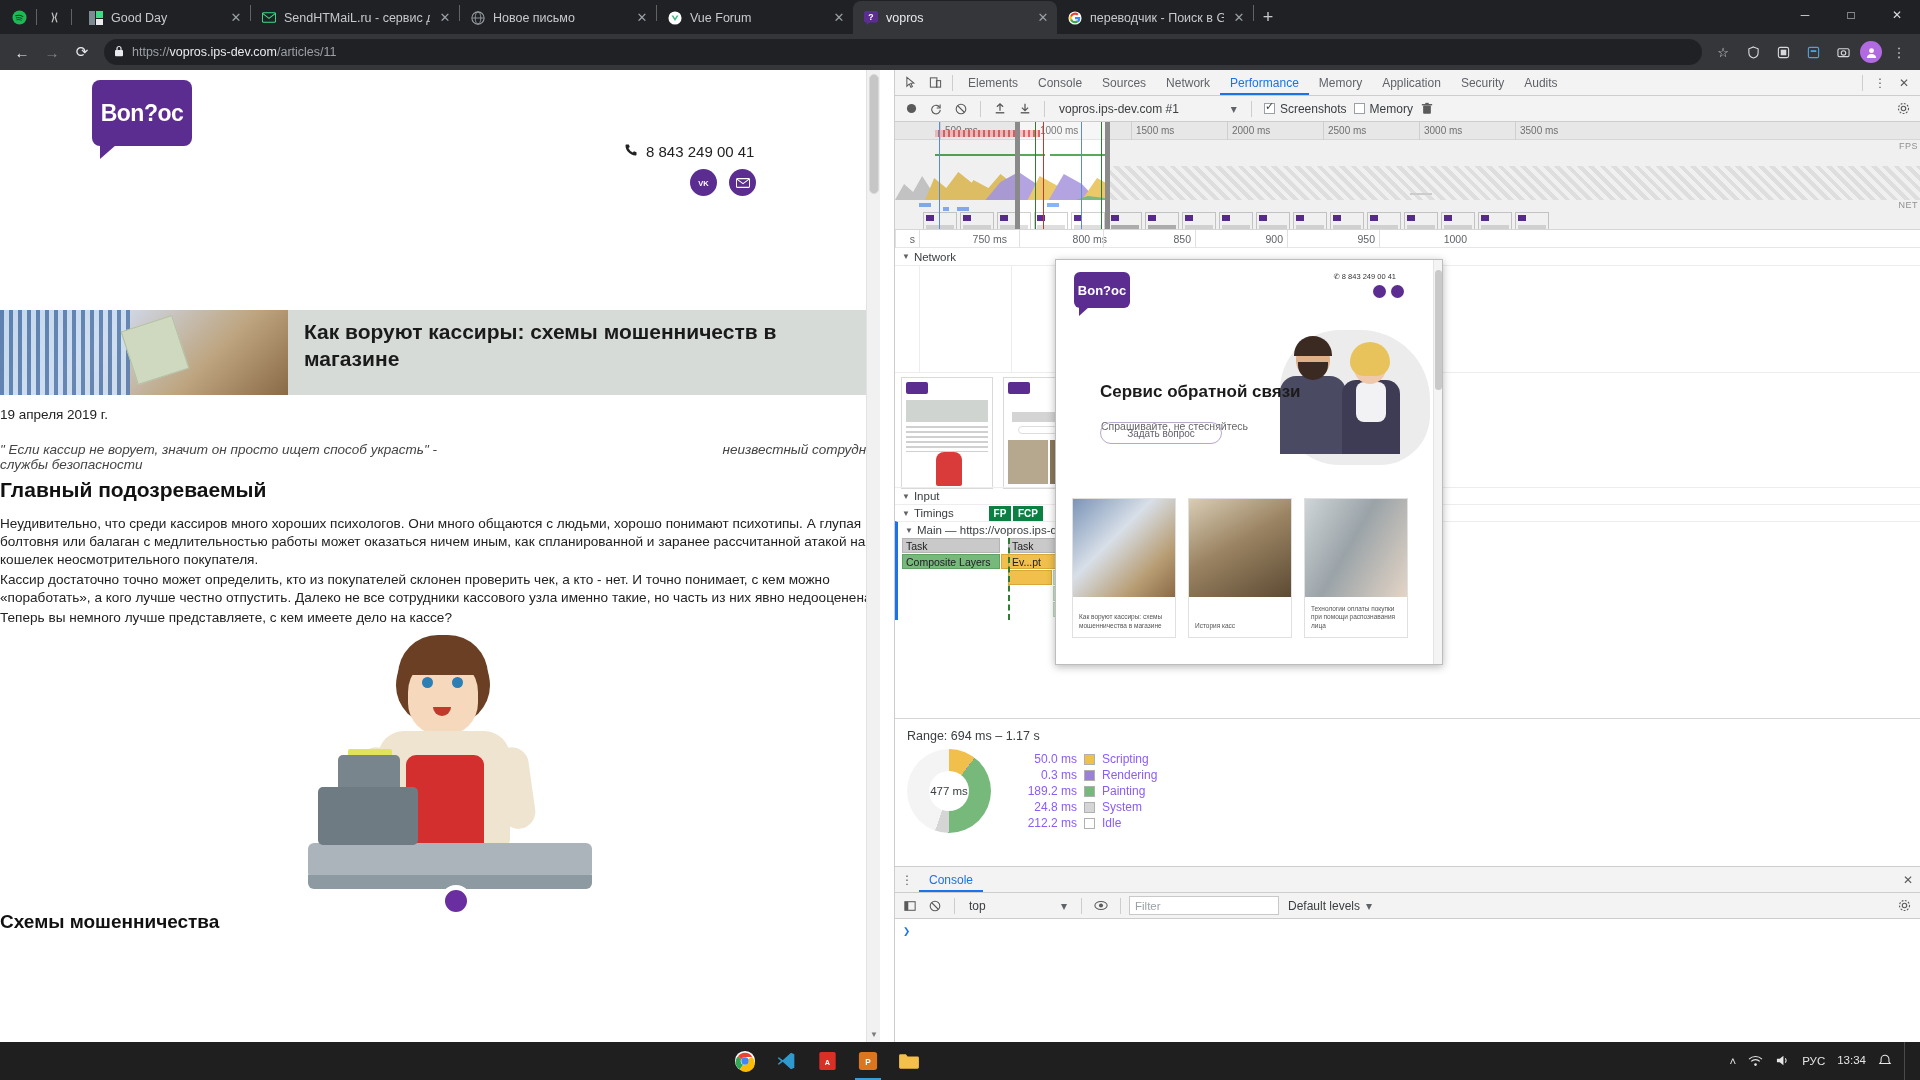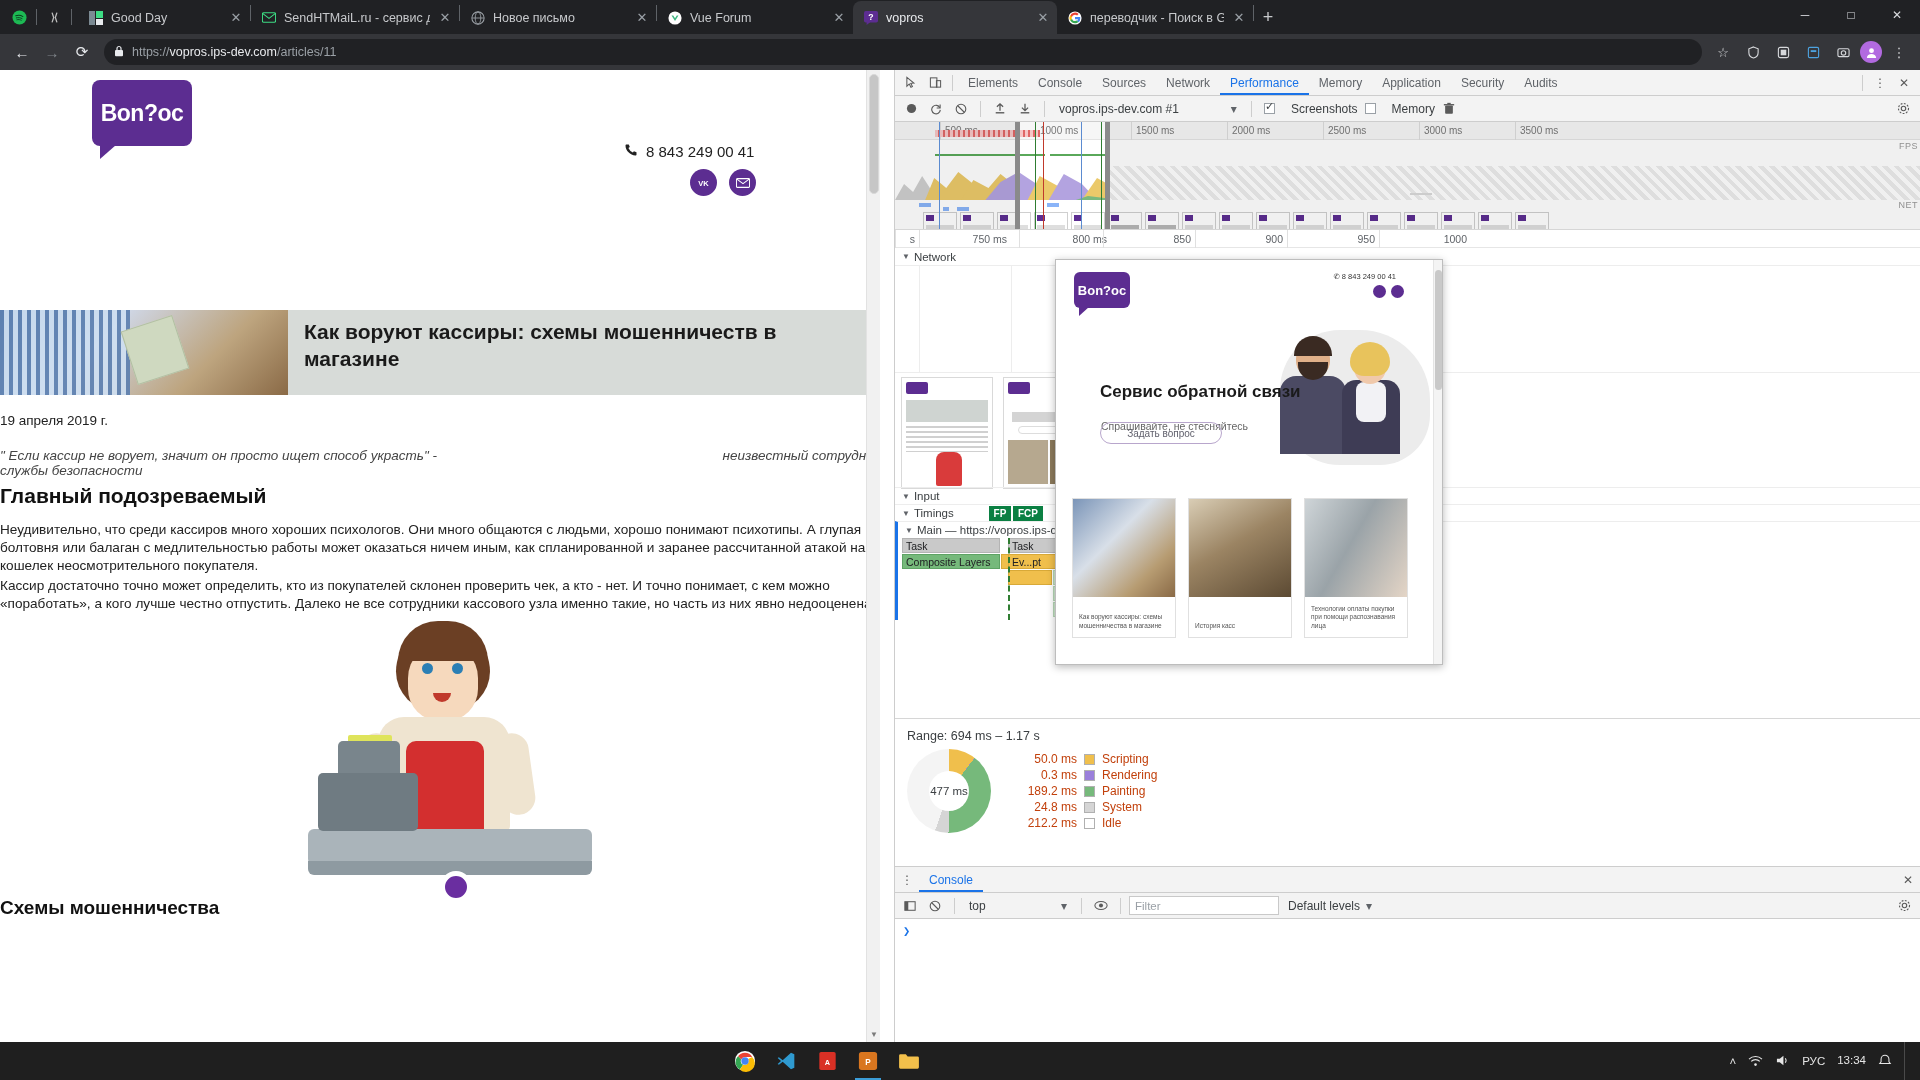--- a/index.html
+++ b/index.html
@@ -65,21 +65,21 @@
   }
   .logo:after { content: ""; position: absolute; left: 8px; bottom: -13px; border-width: 14px 16px 0 0; border-style: solid; border-color: #5c2d91 transparent transparent transparent; }
   .phone { position: absolute; left: 624px; top: 73px; font-size: 15px; color: #222; display: flex; align-items: center; gap: 8px; }
   .socials { position: absolute; left: 690px; top: 99px; display: flex; gap: 12px; }
   .soc { width: 27px; height: 27px; border-radius: 50%; background: #5c2d91; color: #fff; display: flex; align-items: center; justify-content: center; font-size: 12px; }
   .hero { height: 85px; display: flex; background: #d7dbd8; margin-top: 65px; }
   .hero-img { width: 288px; background: linear-gradient(135deg,#6f8fb5 0%,#cfd6e4 35%,#bda47e 70%,#8a6a46 100%); position: relative; overflow:hidden;}
   .hero-img .cloth { position:absolute; inset:0 55% 0 0; background: repeating-linear-gradient(90deg,#5b7fb0 0 4px,#cfe0f2 4px 9px), repeating-linear-gradient(0deg,#5b7fb0 0 4px,#cfe0f2 4px 9px); opacity:.9;}
   .hero-img .bill { position:absolute; left:128px; top:12px; width:54px; height:56px; background:#cfd9c0; transform: rotate(-18deg); border:1px solid #b2bfa2;}
   .hero-title { flex: 1; padding: 8px 16px; font-size: 21px; font-weight: bold; color: #1a1a1a; line-height: 1.3; }
-  .article { padding: 18px 0 0 0; }
+  .article { padding: 12px 0 0 0; }
   .art-date { font-size: 13.5px; color: #222; margin: 0 0 20px 0; }
   .art-quote { font-style: italic; font-size: 13.5px; color: #444; display:flex; justify-content: space-between; }
   .art-quote .sub { font-style: italic; }
   .art-h2 { font-size: 21px; font-weight: bold; color: #111; margin: 6px 0 13px; }
   .art-p { font-size: 13.6px; color: #222; line-height: 1.32; margin-bottom: 2px; }
   .art-figure { margin-top: 8px; height: 270px; position: relative; }
   .art-h2b { font-size: 19px; font-weight: bold; color: #111; margin-top: 6px; }
 
   
   .cashier { position: absolute; left: 300px; top: 0; width: 300px; height: 265px; }
@@ -109,21 +109,21 @@
   .dt-tabbar { height: 26px; display: flex; align-items: center; background: #f3f3f3; border-bottom: 1px solid #cdcdcd; padding: 0 4px; }
   .dt-icbtn { width: 24px; height: 22px; display: flex; align-items: center; justify-content: center; color: #5a5a5a; }
   .dt-vsep { width: 1px; height: 16px; background: #cdcdcd; margin: 0 5px; }
   .dt-tab { height: 25px; padding: 0 10px; display: flex; align-items: center; color: #5f6368; font-size: 12px; white-space: nowrap; }
   .dt-tab.active { color: #1a73e8; box-shadow: inset 0 -2px 0 #1a73e8; }
   .dt-tabbar-right { margin-left: auto; display: flex; align-items: center; }
 
   .dt-toolbar { height: 26px; display: flex; align-items: center; gap: 3px; background: #f3f3f3; border-bottom: 1px solid #cdcdcd; padding: 0 5px; }
   .dt-tool-ic { width: 22px; height: 22px; display: flex; align-items: center; justify-content: center; color: #5a5a5a; font-size: 12px; }
   .dt-select { display: flex; align-items: center; gap: 6px; padding: 0 6px; height: 20px; font-size: 12px; color: #3c4043; }
-  .dt-chk { display: flex; align-items: center; gap: 16px; font-size: 12px; color: #3c4043; margin-left: 4px; }
+  .dt-chk { display: flex; align-items: center; gap: 5px; font-size: 12px; color: #3c4043; margin-left: 4px; }
   .box { width: 11px; height: 11px; border: 1px solid #9aa0a6; background: #fff; display: inline-block; position: relative; }
   .box.on { background: #fff; }
   .box.on:after { content: "✓"; position: absolute; left: 0; top: -4px; font-size: 11px; color: #3c4043; }
 
   
   .dt-overview { position: relative; height: 108px; background: #fff; border-bottom: 1px solid #d6d6d6; overflow: hidden; }
   .ov-ruler { height: 18px; position: relative; border-bottom: 1px solid #e4e4e4; background:#f6f6f6;}
   .ov-tick { position: absolute; top: 0; height: 18px; border-left: 1px solid #dcdcdc; padding-left: 4px; font-size: 10px; color: #777; line-height: 18px; }
   .ov-band { position: relative; height: 30px; }
   .ov-label { position: absolute; right: 2px; top: 1px; font-size: 9px; color: #9a9a9a; letter-spacing: .5px; }
@@ -147,21 +147,21 @@
   .chip.fp { background: #0b8043; color: #fff; font-weight: bold; font-size: 10px; justify-content: center; }
   .chip.lgreen { background: #cfe8cf; border: 1px solid #b7d9b7; }
   .chip.lblue { background: #cfe0f2; border: 1px solid #b6cde6; }
 
   .dt-drawer-tabs { height: 25px; display: flex; align-items: center; background: #f3f3f3; border-bottom: 1px solid #cdcdcd; }
   .dt-summary { height: 148px; background: #fff; border-bottom: 1px solid #cdcdcd; padding: 10px 0 0 12px; position: relative; }
   .range-text { font-size: 12.5px; color: #3c4043; margin-bottom: 6px; }
   .donut-wrap { display: flex; align-items: center; gap: 24px; }
   .donut { width: 84px; height: 84px; border-radius: 50%; position: relative; }
   .donut .hole { position: absolute; left: 22px; top: 22px; width: 40px; height: 40px; border-radius: 50%; background: #fff; display: flex; align-items: center; justify-content: center; font-size: 11.5px; color: #3c4043; }
-  .legend { display: flex; flex-direction: column; gap: 2px; font-size: 12px; color: #c2410c; }
+  .legend { display: flex; flex-direction: column; gap: 2px; font-size: 12px; color: #8b5cf6; }
   .legend .lrow { display: flex; align-items: center; gap: 7px; }
   .legend .lval { width: 62px; text-align: right; }
   .legend .lsw { width: 11px; height: 11px; border: 1px solid #b0b0b0; }
 
   .dt-console-head { height: 26px; display: flex; align-items: center; background: #f3f3f3; border-bottom: 1px solid #cdcdcd; }
   .dt-console-bar { height: 26px; display: flex; align-items: center; gap: 3px; background: #f3f3f3; border-bottom: 1px solid #cdcdcd; padding: 0 4px; }
   .filter-in { flex: 0 0 150px; height: 19px; border: 1px solid #c9c9c9; background: #fff; font-size: 11.5px; color: #9aa0a6; padding: 0 5px; display: flex; align-items: center; }
   .dt-console-body { flex: 1 1 auto; background: #fff; padding: 5px 8px; font-family: "Liberation Mono", monospace; font-size: 12px; color: #1a73e8; }
 
   
@@ -420,20 +420,21 @@
         <div class="art-quote">
           <span>" Если кассир не ворует, значит он просто ищет способ украсть" -</span>
           <span class="sub">неизвестный сотрудник</span>
         </div>
         <div class="art-quote">
           <span class="sub">службы безопасности</span>
         </div>
         <div class="art-h2">Главный подозреваемый</div>
         <div class="art-p">Неудивительно, что среди кассиров много хороших психологов. Они много общаются с людьми, хорошо понимают психотипы. А глупая болтовня или балаган с медлительностью работы может оказаться ничем иным, как спланированной и заранее рассчитанной атакой на кошелек неосмотрительного покупателя.</div>
         <div class="art-p">Кассир достаточно точно может определить, кто из покупателей склонен проверить чек, а кто - нет. И точно понимает, с кем можно «поработать», а кого лучше честно отпустить. Далеко не все сотрудники кассового узла именно такие, но часть из них явно недооценена.</div>
+        <div class="art-p">Теперь вы немного лучше представляете, с кем имеете дело на кассе?</div>
 
         <div class="art-figure">
           <div class="cashier">
             <div class="c-hair"></div>
             <div class="c-face"></div>
             <div class="c-hairtop"></div>
             <div class="c-eye l"></div>
             <div class="c-eye r"></div>
             <div class="c-mouth"></div>
             <div class="c-armL"></div>

